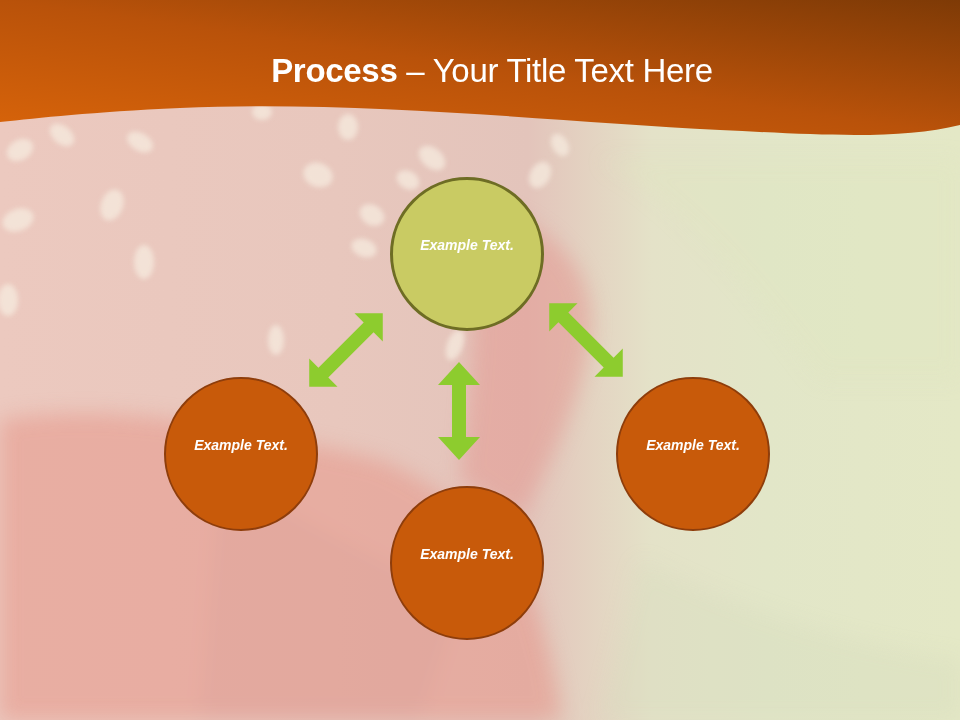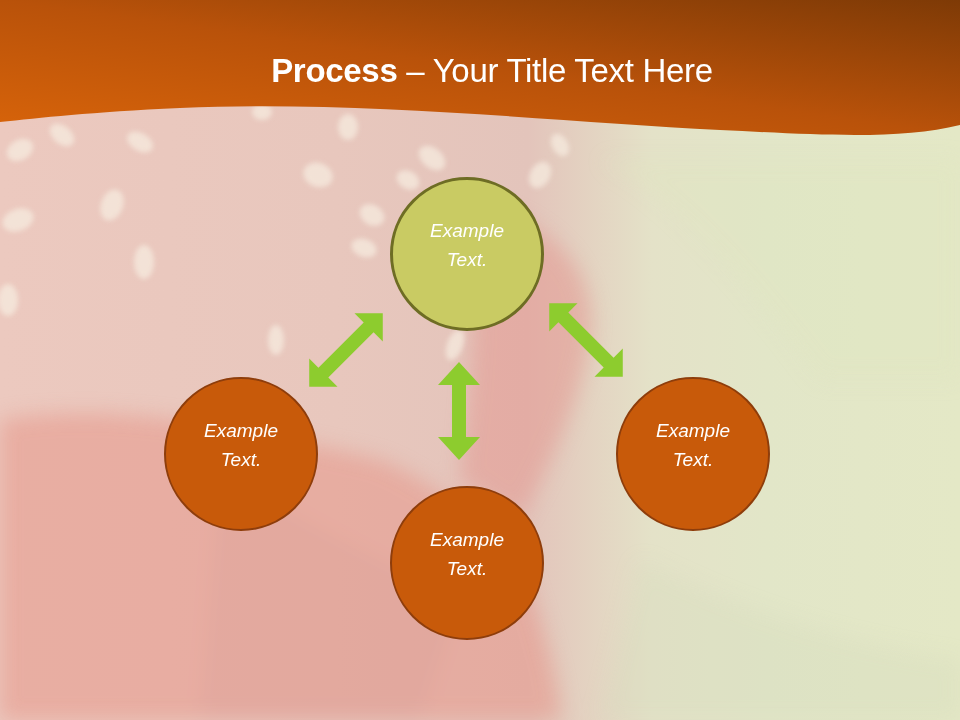--- a/index.html
+++ b/index.html
@@ -5,22 +5,22 @@
     html, body { margin: 0; padding: 0; }
     body { width: 960px; height: 720px; overflow: hidden; position: relative; font-family: "DejaVu Sans", sans-serif; }
     .slide { position: absolute; left: 0; top: 0; width: 960px; height: 720px; overflow: hidden;
       background: linear-gradient(90deg, #ecc9bf 0%, #e8c7bd 35%, #e3c4bb 55%, #e4e2c8 68%, #e2e6c8 80%, #e4e8c6 100%); }
     .bg-layer { position: absolute; inset: 0; }
     .title { position: absolute; left: 0; top: 52px; width: 984px; text-align: center; color: #ffffff;
       font-family: "Liberation Sans", sans-serif; font-size: 33px; letter-spacing: -0.3px; }
     .title .bold { font-weight: bold; }
     .node { position: absolute; width: 154px; height: 154px; border-radius: 50%; box-sizing: border-box;
       display: flex; align-items: center; justify-content: center; text-align: center;
-      color: #ffffff; font-family: "Liberation Sans", sans-serif; font-weight: normal; font-style: italic;
-      font-size: 19px; line-height: 29px; }
+      color: #ffffff; font-family: "Liberation Sans", sans-serif; font-weight: bold; font-style: italic;
+      font-size: 14px; line-height: 29px; }
     .node.center { background: #c9cb63; border: 3px solid #6e6d24; }
     .node.outer { background: #c85a0a; border: 2.5px solid #8e3d0b; }
     .node span { display: block; margin-top: -18px; }
     .arrows { position: absolute; inset: 0; pointer-events: none; }
   </style>
 </head>
 <body>
 
 <div class="slide">
   <svg class="bg-layer" width="960" height="720" viewBox="0 0 960 720">

